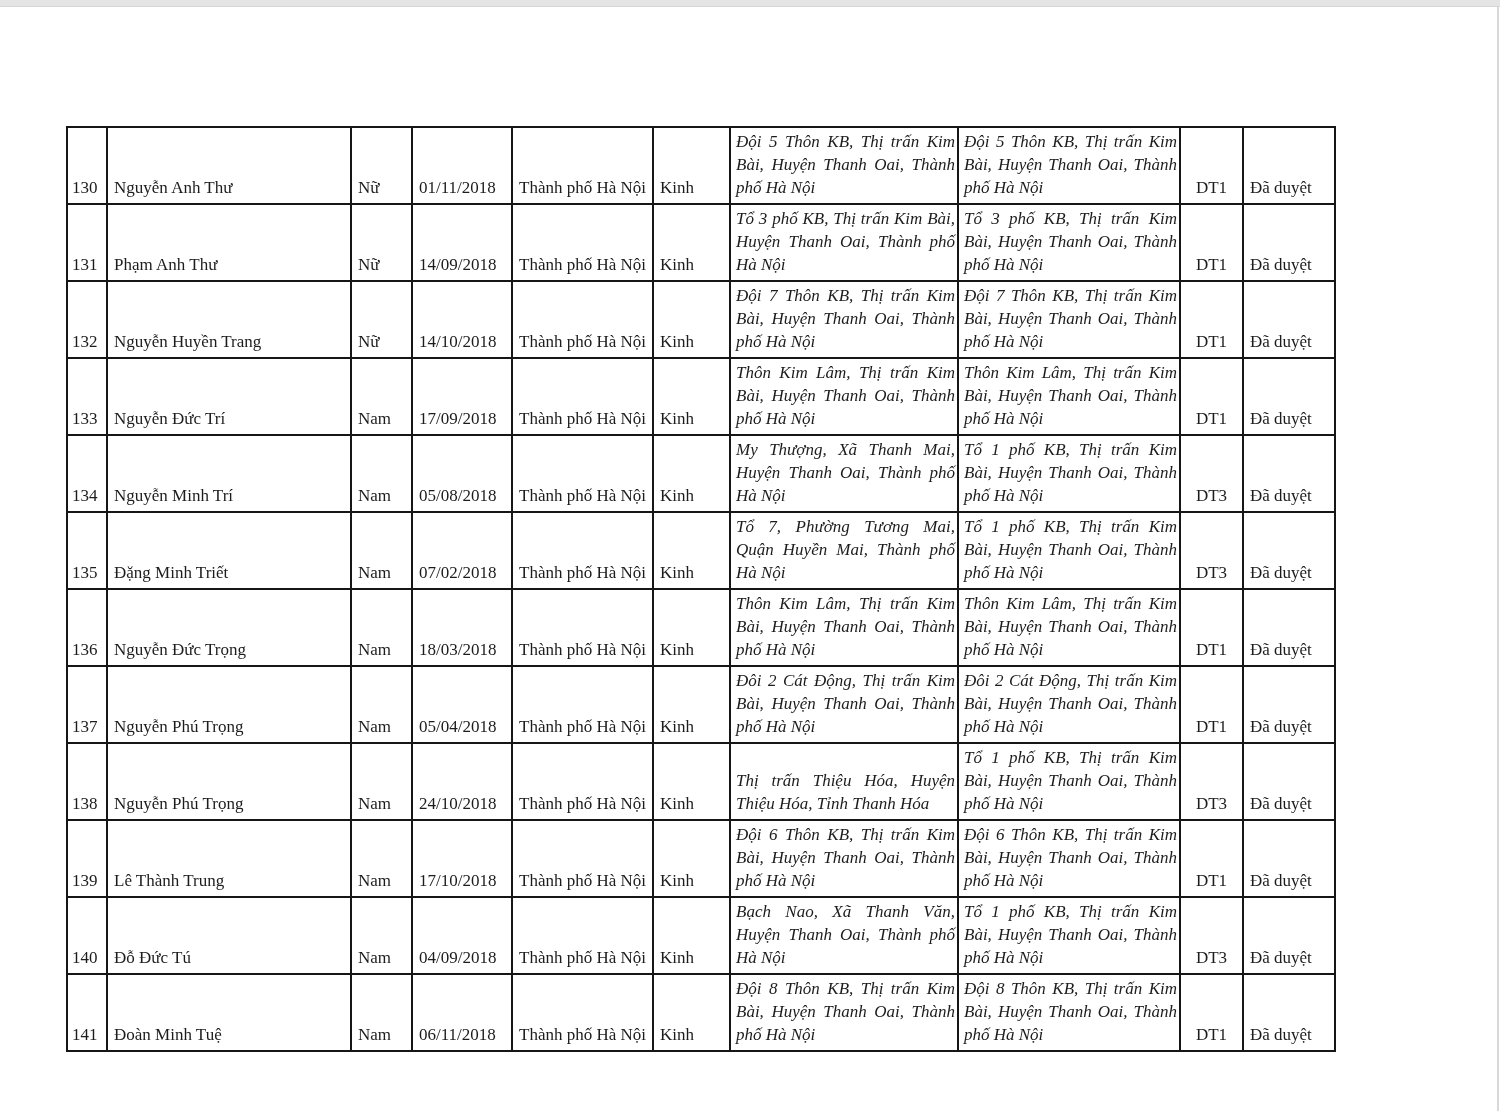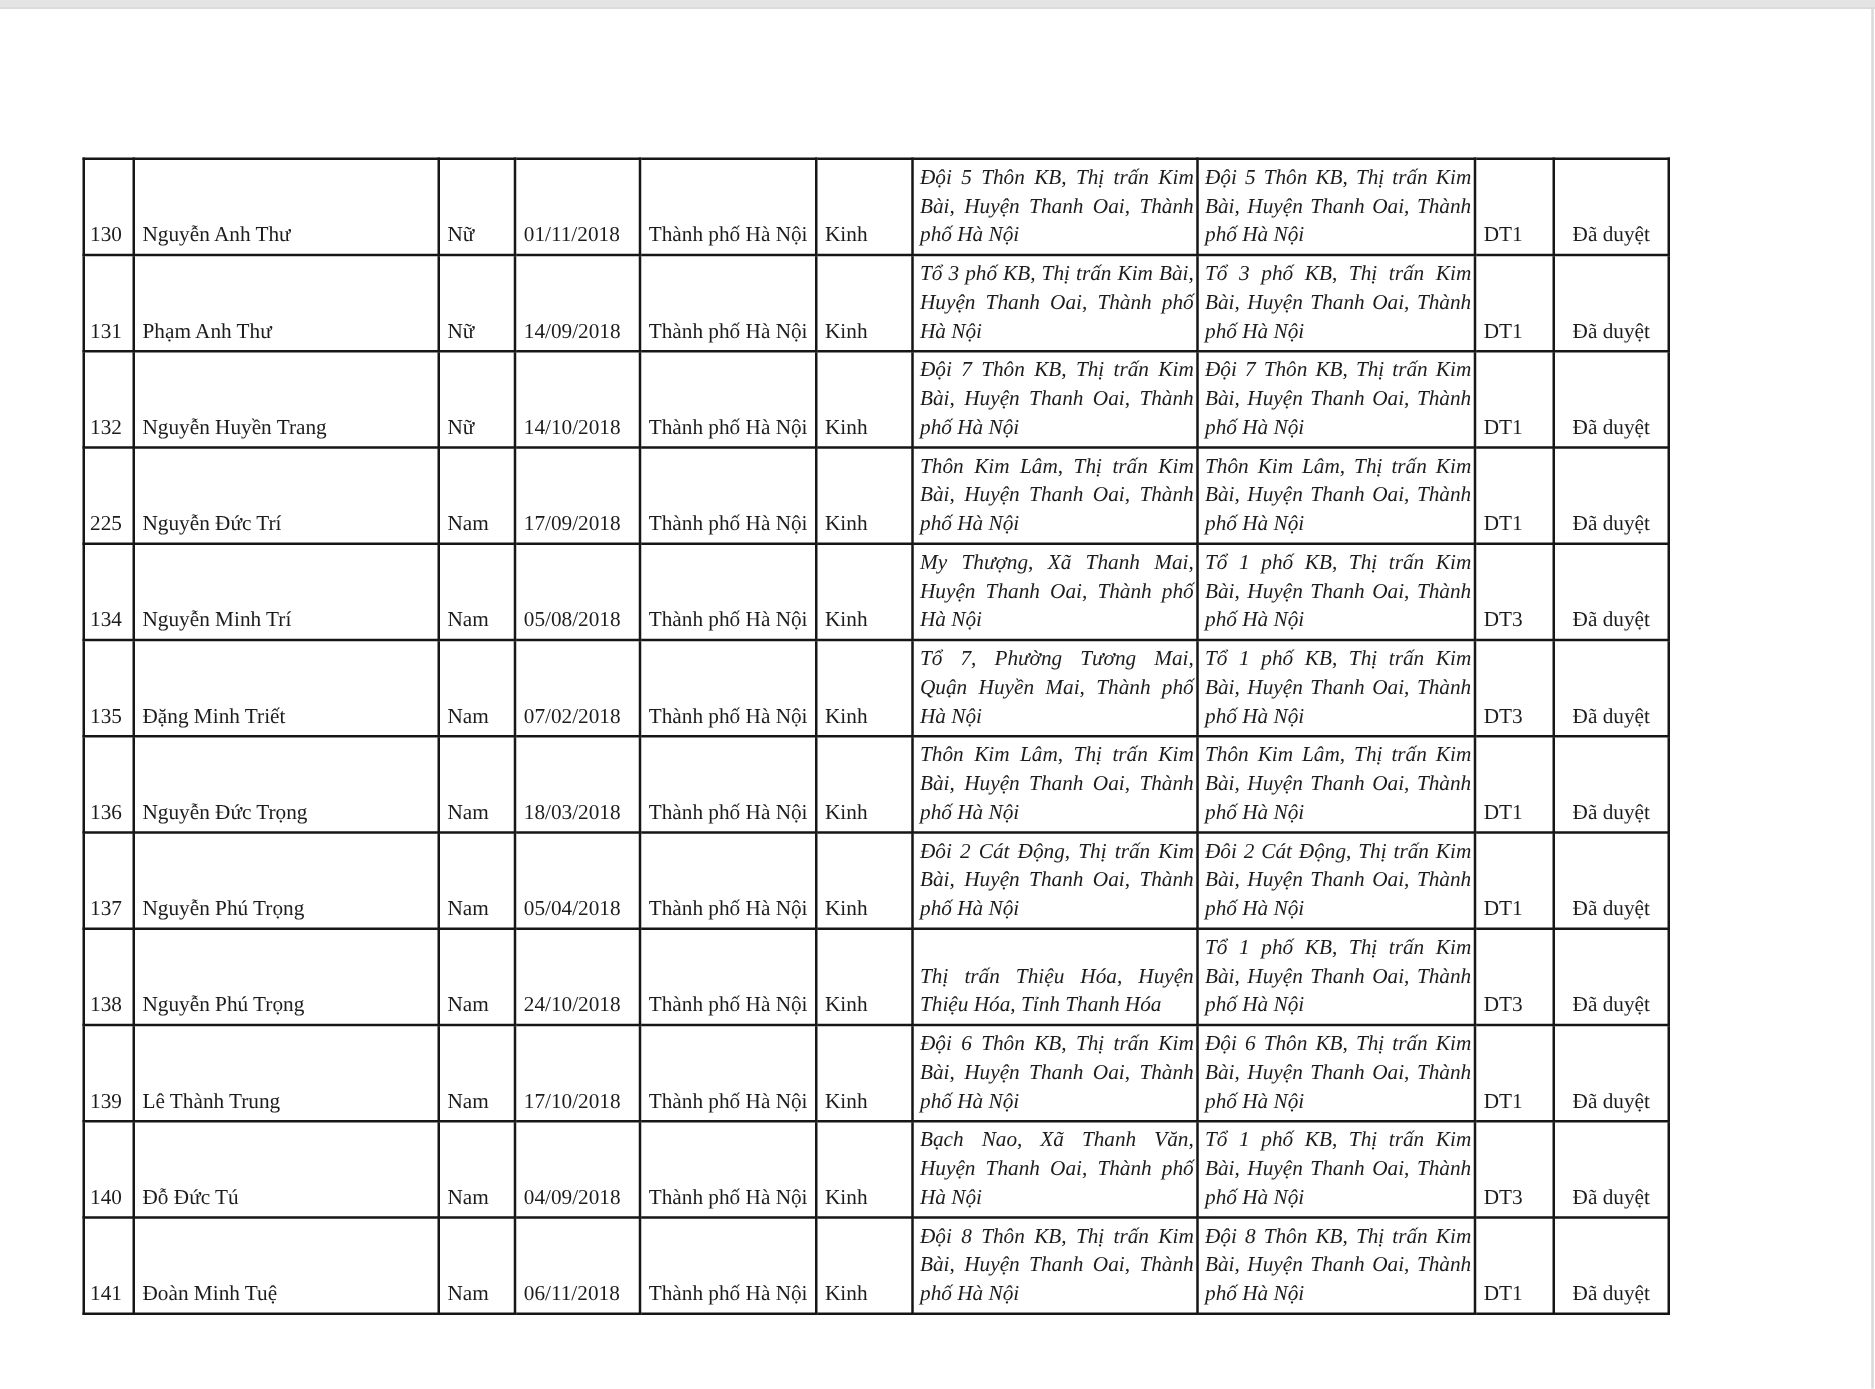--- a/index.html
+++ b/index.html
@@ -56,22 +56,22 @@
   .c-gender { width: 61px; }
   .c-date   { width: 100px; }
   .c-city   { width: 141px; }
   .c-eth    { width: 77px; }
   .c-addr   { width: 228px; }
   .c-addr2  { width: 222px; }
   .c-code   { width: 63px; }
   .c-status { width: 92px; }
   td.cell-no     { padding-left: 4px; padding-right: 14px; }
   td.cell-addr   { text-align: justify; text-justify: inter-word; padding-left: 5px; padding-right: 2px; font-style: italic; }
-  td.cell-code   { }
-  td.cell-status { text-align: center; }
+  td.cell-code   { text-align: center; }
+  td.cell-status { text-align: left; }
 </style>
 </head>
 <body>
 
 <div class="page">
   <div class="top-strip"></div>
   <div class="right-edge"></div>
 
   <table class="data-table">
     <colgroup>
@@ -117,21 +117,21 @@
           <td class="cell-gender">Nữ</td>
           <td class="cell-date">14/10/2018</td>
           <td class="cell-city">Thành phố Hà Nội</td>
           <td class="cell-eth">Kinh</td>
           <td class="cell-addr">Đội 7 Thôn KB, Thị trấn Kim Bài, Huyện Thanh Oai, Thành phố Hà Nội</td>
           <td class="cell-addr">Đội 7 Thôn KB, Thị trấn Kim Bài, Huyện Thanh Oai, Thành phố Hà Nội</td>
           <td class="cell-code">DT1</td>
           <td class="cell-status">Đã duyệt</td>
         </tr>
         <tr>
-          <td class="cell-no">225</td>
+          <td class="cell-no">133</td>
           <td class="cell-name">Nguyễn Đức Trí</td>
           <td class="cell-gender">Nam</td>
           <td class="cell-date">17/09/2018</td>
           <td class="cell-city">Thành phố Hà Nội</td>
           <td class="cell-eth">Kinh</td>
           <td class="cell-addr">Thôn Kim Lâm, Thị trấn Kim Bài, Huyện Thanh Oai, Thành phố Hà Nội</td>
           <td class="cell-addr">Thôn Kim Lâm, Thị trấn Kim Bài, Huyện Thanh Oai, Thành phố Hà Nội</td>
           <td class="cell-code">DT1</td>
           <td class="cell-status">Đã duyệt</td>
         </tr>

